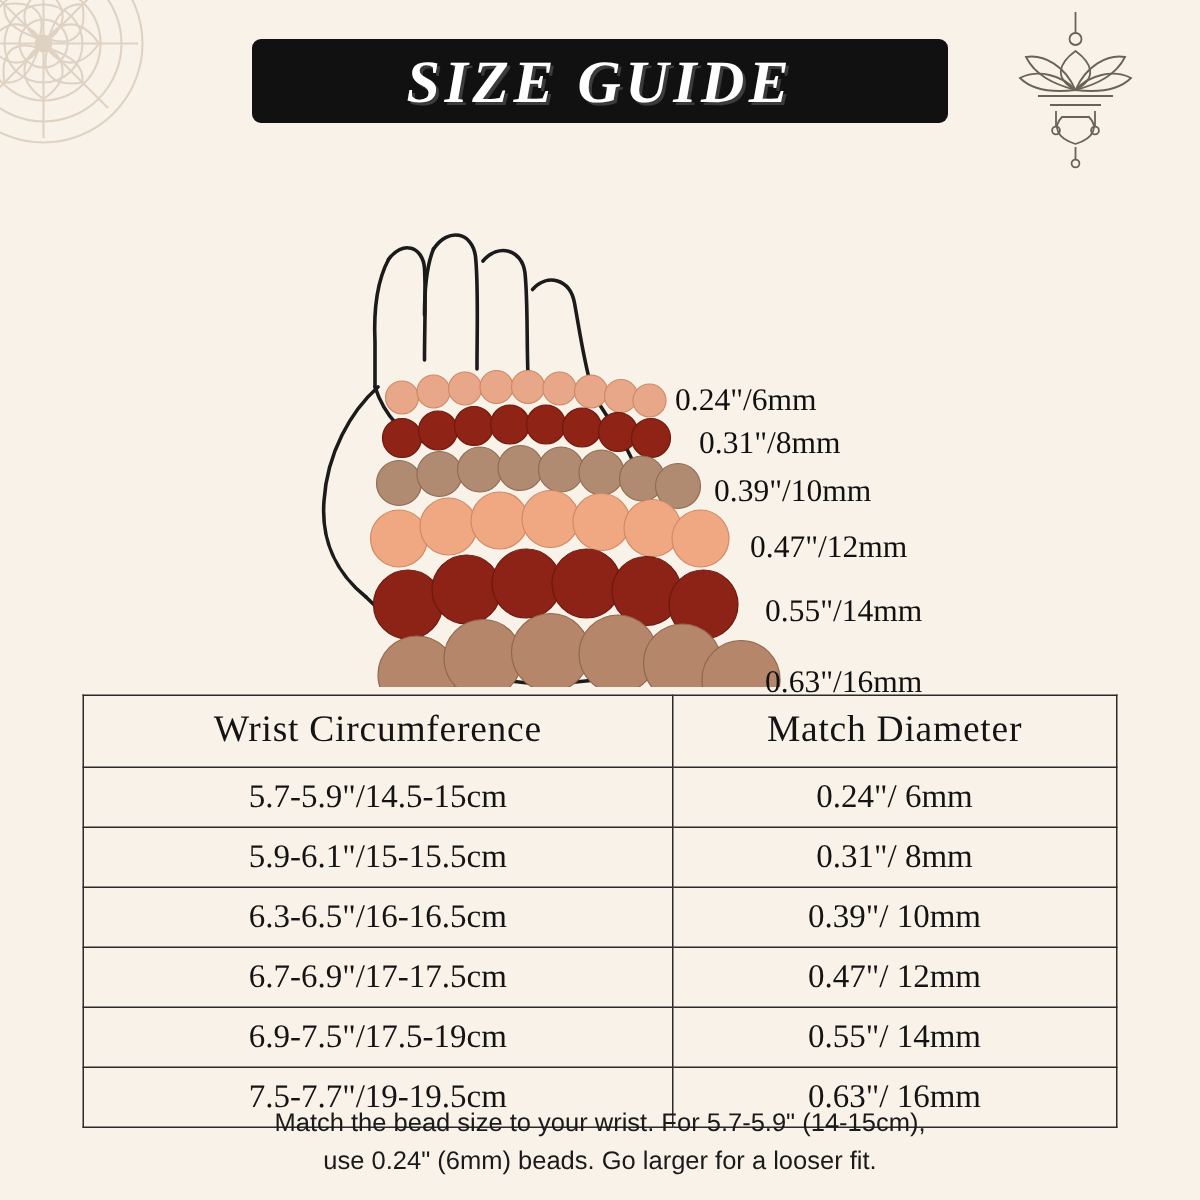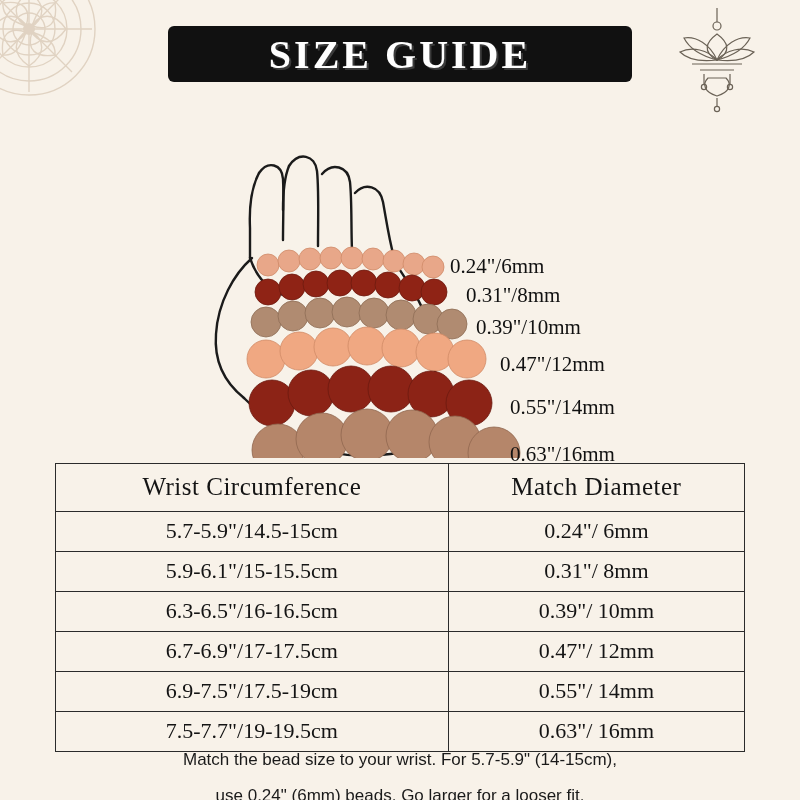--- a/index.html
+++ b/index.html
@@ -44,20 +44,21 @@
     position: absolute;
     left: 168px;
     top: 26px;
     width: 464px;
     height: 56px;
     background: #111111;
     border-radius: 6px;
     display: flex;
     align-items: center;
     justify-content: center;
+    font-style: italic;
   }
   .title-text {
     color: #ffffff;
     font-family: "Liberation Serif", serif;
     font-weight: bold;
     font-size: 40px;
     letter-spacing: 3px;
     text-shadow: 2px 2px 0 rgba(255,255,255,0.18);
   }
 
@@ -120,21 +121,21 @@
     position: absolute;
     left: 60px;
     top: 736px;
     width: 680px;
     text-align: center;
     font-family: "Liberation Sans", sans-serif;
     font-size: 17px;
     line-height: 25px;
     color: #1a1a1a;
   }
-  .footnote div { display: block; margin-top: 11px; }
+  .footnote div { display: block; }
 </style>
 </head>
 <body>
 
 <div class="page">
 
   <svg class="mandala-tl" viewBox="0 0 150 150">
     <g fill="none" stroke="#c9b49c" stroke-width="1.4">
       <circle cx="75" cy="75" r="16"></circle>
       <circle cx="75" cy="75" r="26"></circle>

